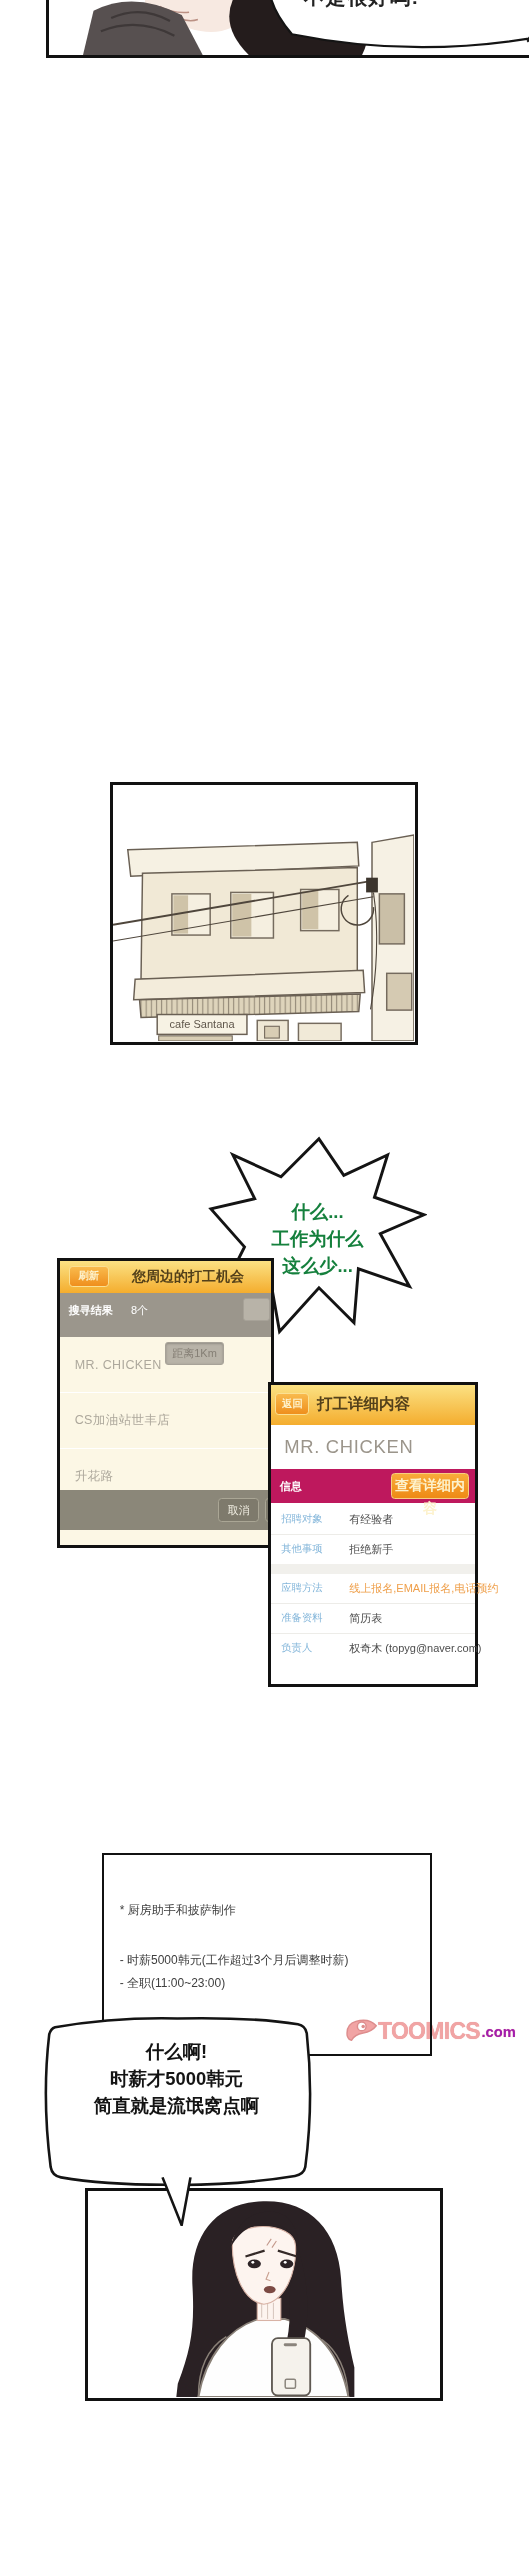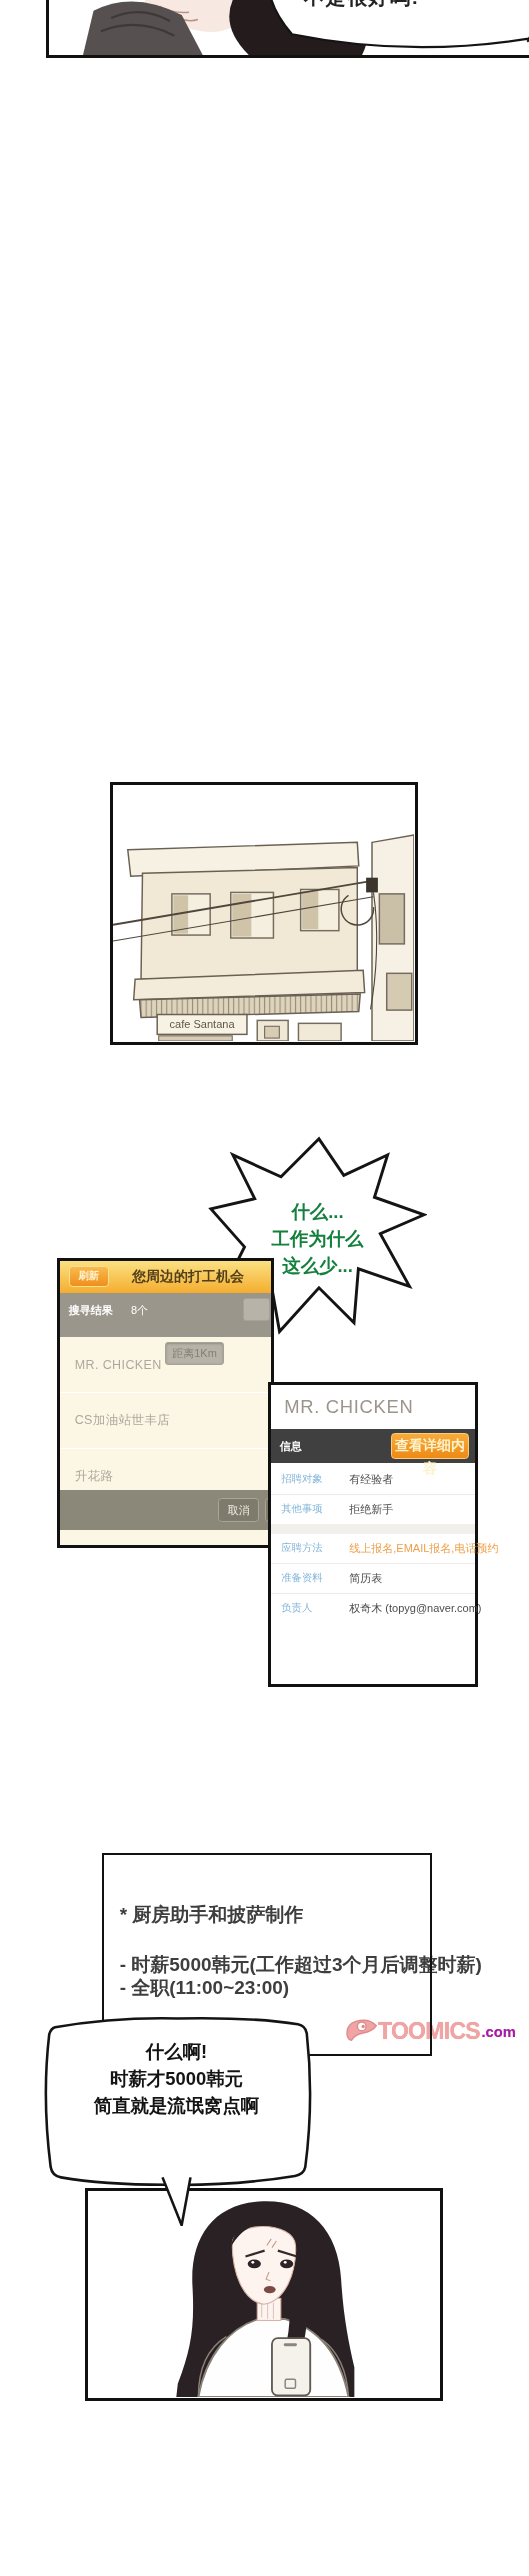--- a/index.html
+++ b/index.html
@@ -48,35 +48,35 @@
       border:0.7px solid #aaa695;border-radius:3.7px;box-sizing:border-box;}
 
   
   #job-detail-panel{left:268px;top:1382px;width:210px;height:305px;background:#fff;}
   #back-btn{left:4.4px;top:8px;width:34px;height:22px;font-size:10.3px;line-height:19px;}
   #job-detail-title{position:absolute;left:46px;top:8.8px;font-size:15.5px;font-weight:bold;color:#53401a;
       white-space:nowrap;}
   #detail-header{height:40px;background:linear-gradient(180deg,#fbe183,#f4ad2e);position:relative;}
   #store-row{position:relative;height:44px;display:flex;align-items:center;}
   #store-name{padding-left:13.2px;font-size:18.4px;color:#9b958b;letter-spacing:0.7px;}
-  #info-bar{position:relative;height:34px;background:#404040;}
+  #info-bar{position:relative;height:34px;background:#be185d;}
   #info-label{position:absolute;left:8.8px;top:10.3px;font-size:11px;font-weight:bold;color:#fff;}
   #view-detail-btn{left:auto;right:5.9px;top:3.7px;width:78px;height:26.5px;font-size:14px;line-height:23.6px;
       background:linear-gradient(180deg,#f8ab3a,#ee8a15);border:0.7px solid #f7cf7f;}
   .detail-rows{position:relative;padding-top:1.5px;}
   .detail-row{display:flex;align-items:center;height:29px;border-top:0.7px solid #edece8;}
   .detail-row:first-child{border-top:none;}
   .detail-row.gap-before{border-top:10.3px solid #f1f0ec;}
   .row-label{width:68px;padding-left:10.3px;font-size:10.3px;color:#84b6da;flex:none;}
   .row-value{font-size:11px;color:#4c4c4c;white-space:nowrap;}
   .detail-row.highlight .row-value{color:#ef9f4a;}
 
   
   #note-bg{position:absolute;left:102px;top:1853px;width:330px;height:203px;background:#fff;box-sizing:border-box;}
-  .note-line{position:absolute;left:17.7px;font-size:19px;color:#3e3e3e;white-space:nowrap;font-weight:bold;}
+  .note-line{position:absolute;left:17.7px;font-size:12px;color:#3e3e3e;white-space:nowrap;}
   #note-line-0{top:49px;}
   #note-line-1{top:99px;}
   #note-line-2{top:122px;}
   #note-border{position:absolute;left:102px;top:1853px;width:330px;height:203px;border:2.9px solid #111;
       box-sizing:border-box;background:transparent;pointer-events:none;}
 
   
   #watermark{position:absolute;left:344px;top:2017px;display:flex;align-items:center;}
   #wm-text{font-size:23px;font-weight:800;color:#f1a4a4;letter-spacing:-0.7px;
       text-shadow:0 0 0.7px #dd8d8d;}
@@ -176,20 +176,24 @@
         <div class="job-item">升花路</div>
 
     </div>
     <div class="action-bar">
       <div id="cancel-btn">取消</div>
       <div id="cancel-btn2-partial"></div>
     </div>
   </div>
 
   <div class="panel" id="job-detail-panel">
+    <div id="detail-header">
+      <div class="pill-btn" id="back-btn">返回</div>
+      <div id="job-detail-title">打工详细内容</div>
+    </div>
     <div id="store-row">
       <div id="store-name">MR. CHICKEN</div>
     </div>
     <div id="info-bar">
       <span id="info-label">信息</span>
       <div class="pill-btn" id="view-detail-btn">查看详细内容</div>
     </div>
     <div class="detail-rows">
 
         <div class="detail-row">

